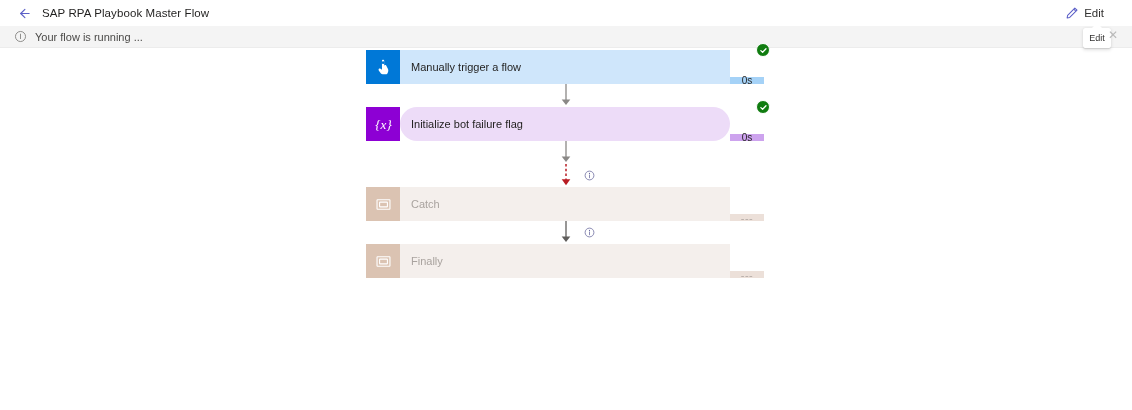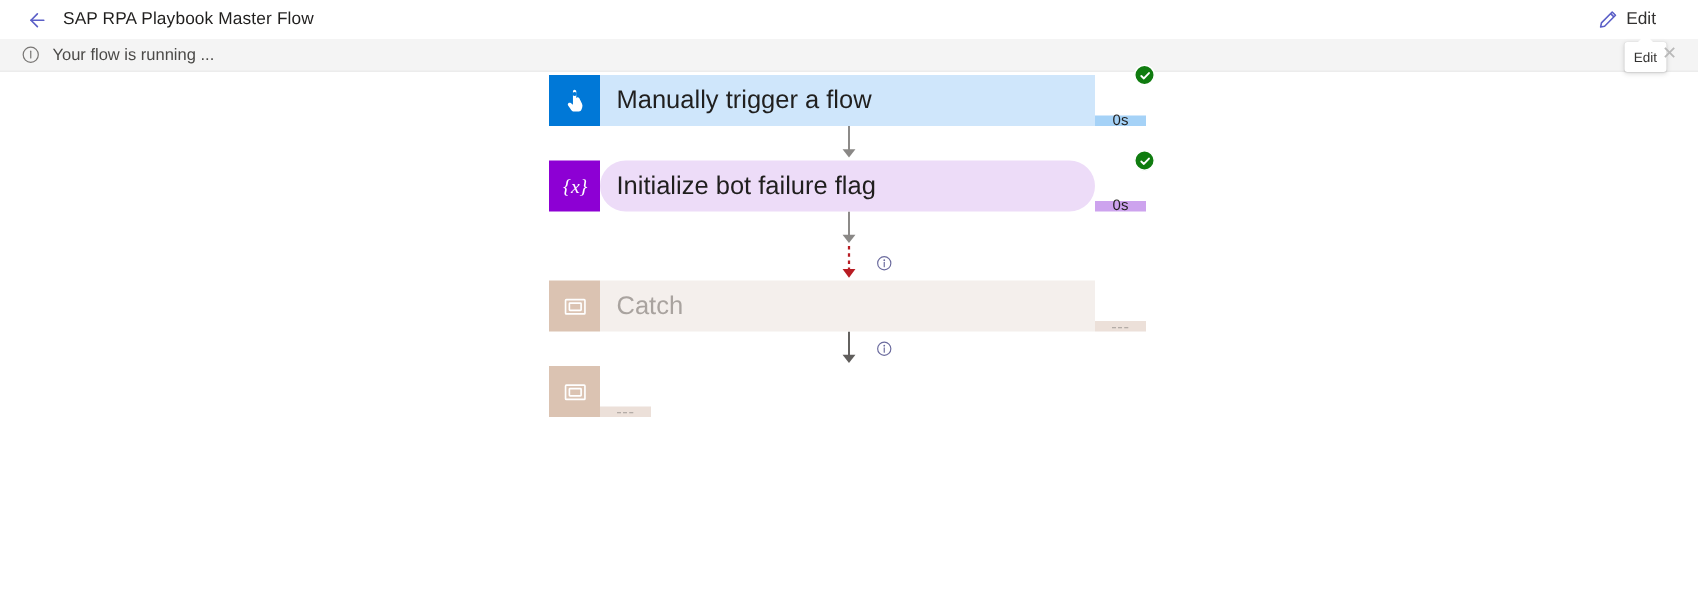--- a/index.html
+++ b/index.html
@@ -109,21 +109,21 @@
   .card-icon {
     width: 34px; height: 34px;
     flex: 0 0 34px;
     display: flex; align-items: center; justify-content: center;
   }
   .card-icon svg { display: block; }
   .card-body {
     flex: 1 1 auto;
     display: flex; align-items: center;
     padding-left: 11px;
-    font-size: 17px;
+    font-size: 11px;
     color: #201f1e;
     overflow: hidden;
     white-space: nowrap;
   }
   .card-dur {
     flex: 0 0 34px;
     display: flex; align-items: center; justify-content: center;
     font-size: 10px;
     color: #201f1e;
     margin-top: 27px;
@@ -299,17 +299,18 @@
       </span>
     </div>
 
     <div class="card c-disabled">
       <div class="card-icon">
         <svg viewBox="0 0 20 20" width="17" height="17" fill="none" stroke="#ffffff" stroke-width="1.3">
           <rect x="2.4" y="4.4" width="15.2" height="11.2" rx="0.6"></rect>
           <rect x="5.4" y="7.2" width="9.2" height="5.6" rx="0.5"></rect>
         </svg>
       </div>
+      <div class="card-body">Finally</div>
       <div class="card-dur">---</div>
     </div>
 
   </div>
 </div>
 
 </body></html>

